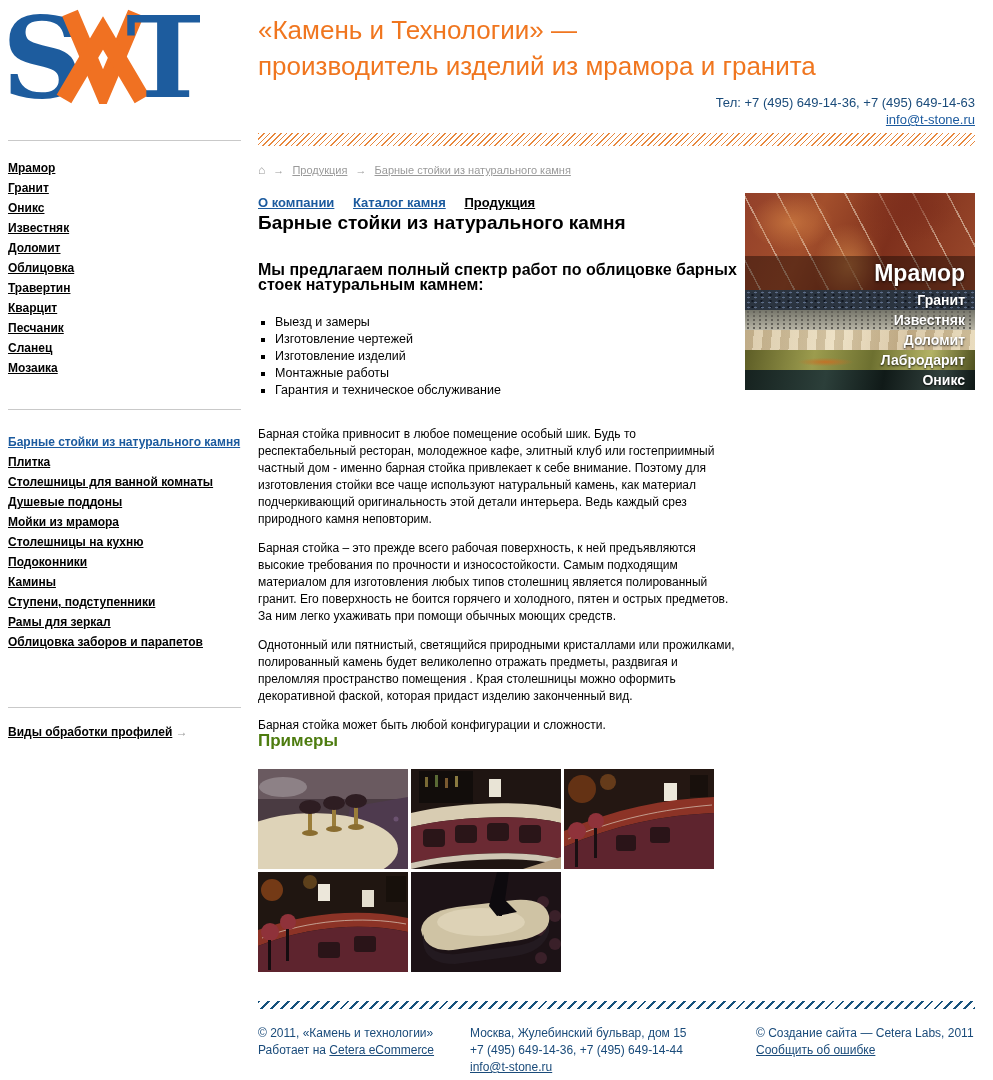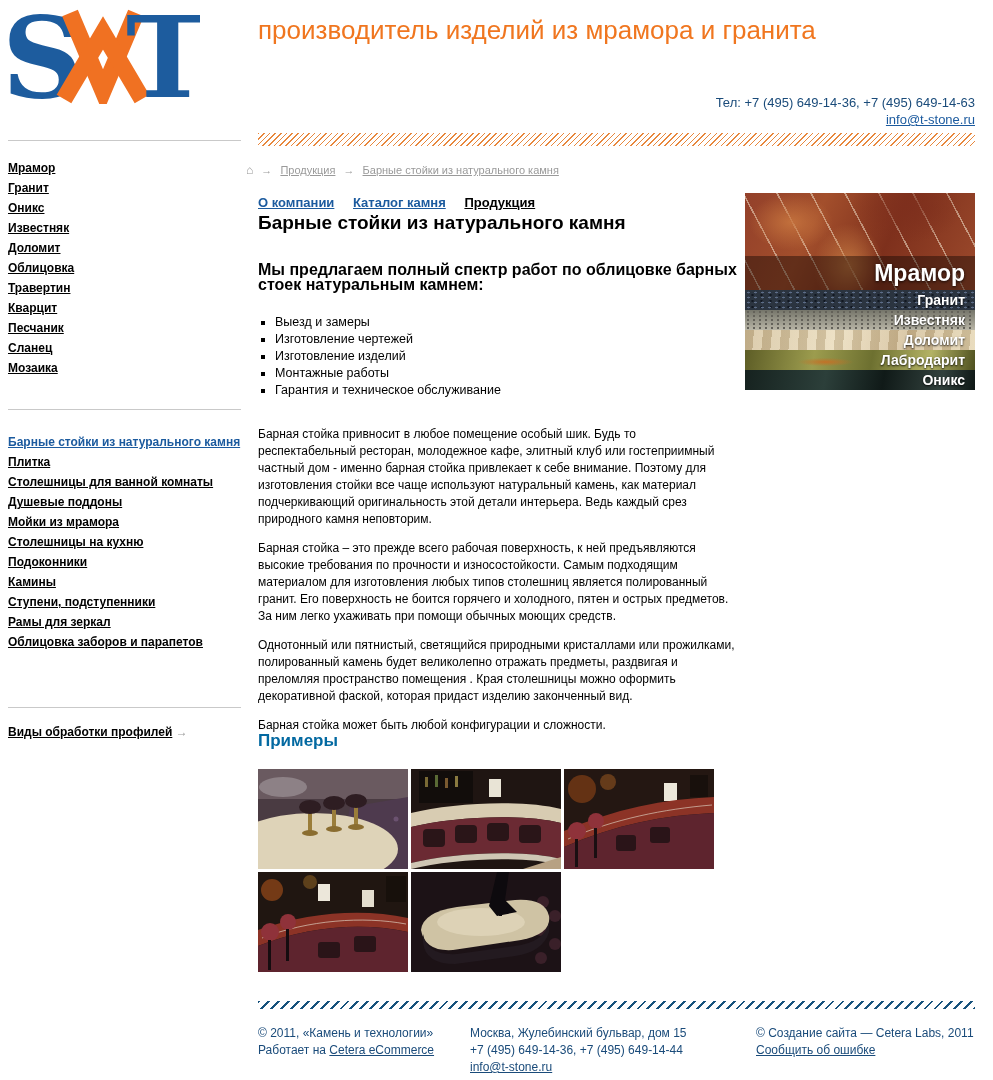--- a/index.html
+++ b/index.html
@@ -24,33 +24,33 @@
   .sb-divider{position:absolute;left:8px;width:233px;height:1px;background:#c9c9c9;}
   .menu{position:absolute;left:8px;margin:0;padding:0;list-style:none;font-size:12px;font-weight:bold;}
   .menu li{line-height:20px;}
   .menu a{color:#000;text-decoration:underline;}
   .menu li.active a{color:#1b5a9e;}
   .profiles{position:absolute;left:8px;top:725px;font-size:12px;font-weight:bold;}
   .profiles a{color:#000;text-decoration:underline;}
   .profiles .arrow{color:#9a9a9a;text-decoration:none;font-weight:normal;}
 
   
-  .breadcrumb{position:absolute;left:246px;top:163px;font-size:11px;color:#9a9a9a;}
+  .breadcrumb{position:absolute;left:258px;top:163px;font-size:11px;color:#9a9a9a;}
   .breadcrumb a{color:#9a9a9a;text-decoration:underline;}
   .breadcrumb .sep{margin:0 5px;text-decoration:none;}
   .topnav{position:absolute;left:258px;top:195px;font-size:13px;font-weight:bold;}
   .topnav a{color:#1b5a9e;text-decoration:underline;margin-right:15px;}
   .topnav a.current{color:#000;}
   .page-title{position:absolute;left:258px;top:212px;margin:0;font-size:19px;font-weight:bold;color:#000;}
   .intro{position:absolute;left:258px;top:246px;width:482px;font-size:16px;font-weight:bold;line-height:15px;color:#000;}
   .services{position:absolute;left:262px;top:314px;margin:0;padding-left:13px;list-style:square;
     font-size:12.5px;line-height:17px;color:#000;}
   .body-text{position:absolute;left:258px;top:426px;width:478px;font-size:12px;line-height:17px;color:#000;}
   .body-text p{margin:0 0 12px 0;}
-  .examples-title{position:absolute;left:258px;top:731px;margin:0;font-size:17px;font-weight:bold;color:#0369a1;}
+  .examples-title{position:absolute;left:258px;top:731px;margin:0;font-size:17px;font-weight:bold;color:#4d7c0f;}
 
   
   .banner{position:absolute;left:745px;top:193px;width:230px;height:197px;}
   .banner-marble{position:relative;height:97px;overflow:hidden;
     background:
       radial-gradient(ellipse 60px 40px at 20% 30%, rgba(200,118,63,.85) 0%, rgba(200,118,63,0) 70%),
       radial-gradient(ellipse 80px 50px at 70% 15%, rgba(126,47,29,.9) 0%, rgba(126,47,29,0) 70%),
       radial-gradient(ellipse 50px 60px at 45% 75%, rgba(205,130,70,.8) 0%, rgba(205,130,70,0) 70%),
       repeating-linear-gradient(62deg, rgba(240,223,200,0) 0 13px, rgba(240,223,200,.55) 13px 14.5px, rgba(240,223,200,0) 14.5px 30px),
       linear-gradient(115deg,#93402a 0%,#a34f2c 30%,#7e301c 60%,#9c4a2c 100%);}
@@ -94,20 +94,21 @@
       <text x="-6" y="90" font-family="DejaVu Serif, serif" font-weight="bold" font-size="112" fill="#1d5c9e">S</text>
       <g stroke="#f07122" stroke-width="17" fill="none">
         <path d="M62,6 L95,84 L128,6"></path>
         <path d="M56,92 L95,26 L134,92"></path>
       </g>
       <text x="118" y="90" font-family="DejaVu Serif, serif" font-weight="bold" font-size="112" fill="#1d5c9e">T</text>
     </svg>
   </a>
 
   <div class="site-title">
+    <div>«Камень и Технологии» —</div>
     <div>производитель изделий из мрамора и гранита</div>
   </div>
 
   <div class="contact">
     <div>Тел: +7 (495) 649-14-36, +7 (495) 649-14-63</div>
     <a class="email">info@t-stone.ru</a>
   </div>
 
   <div class="hatch-top"></div>
 

